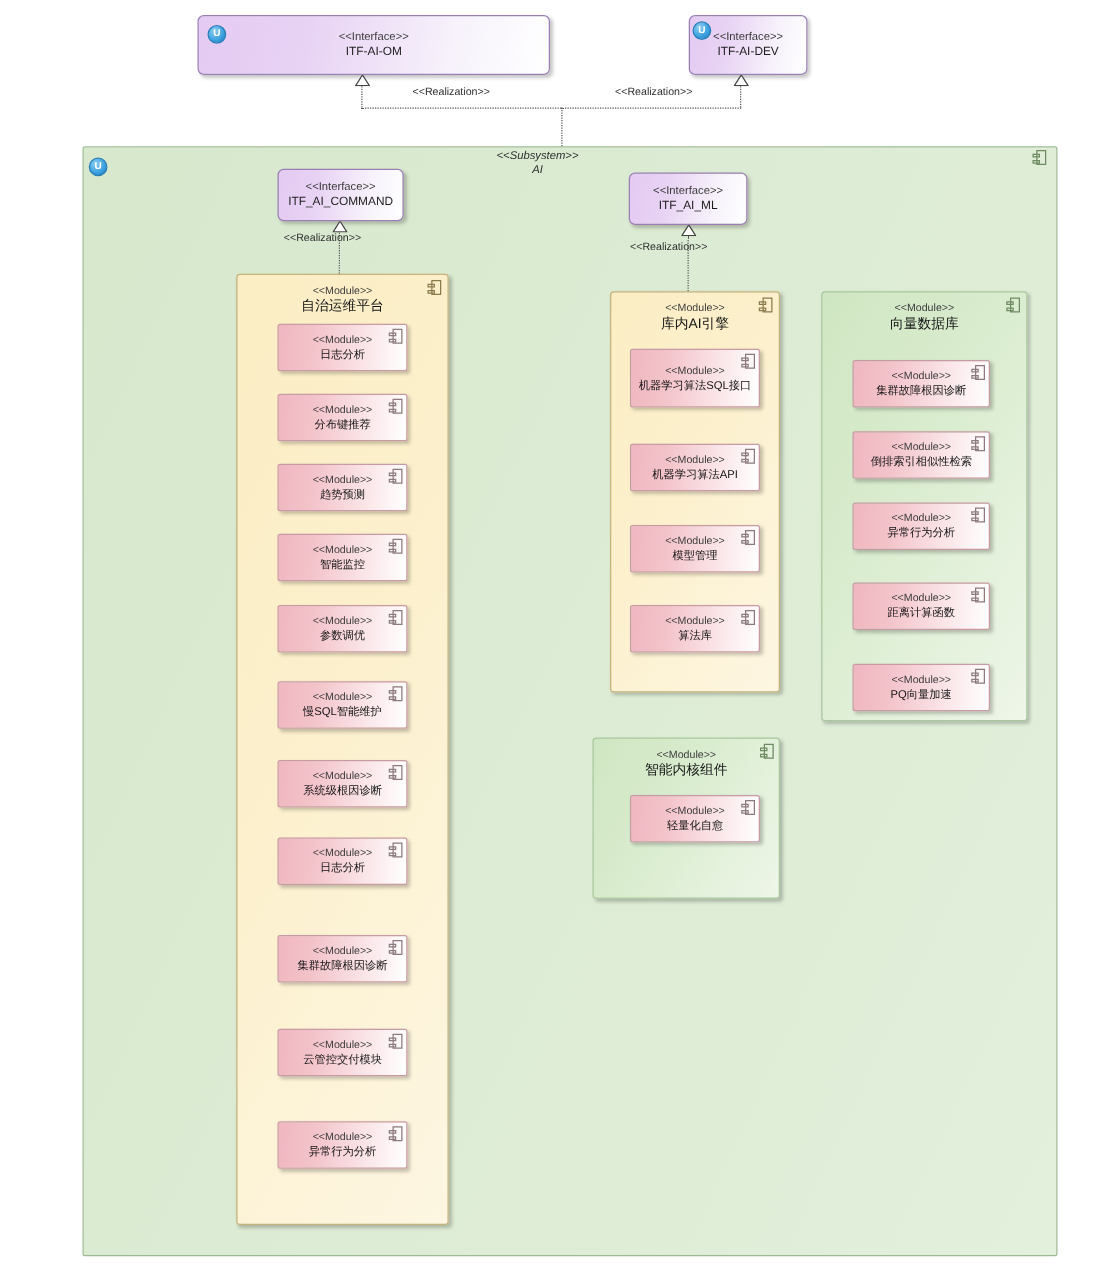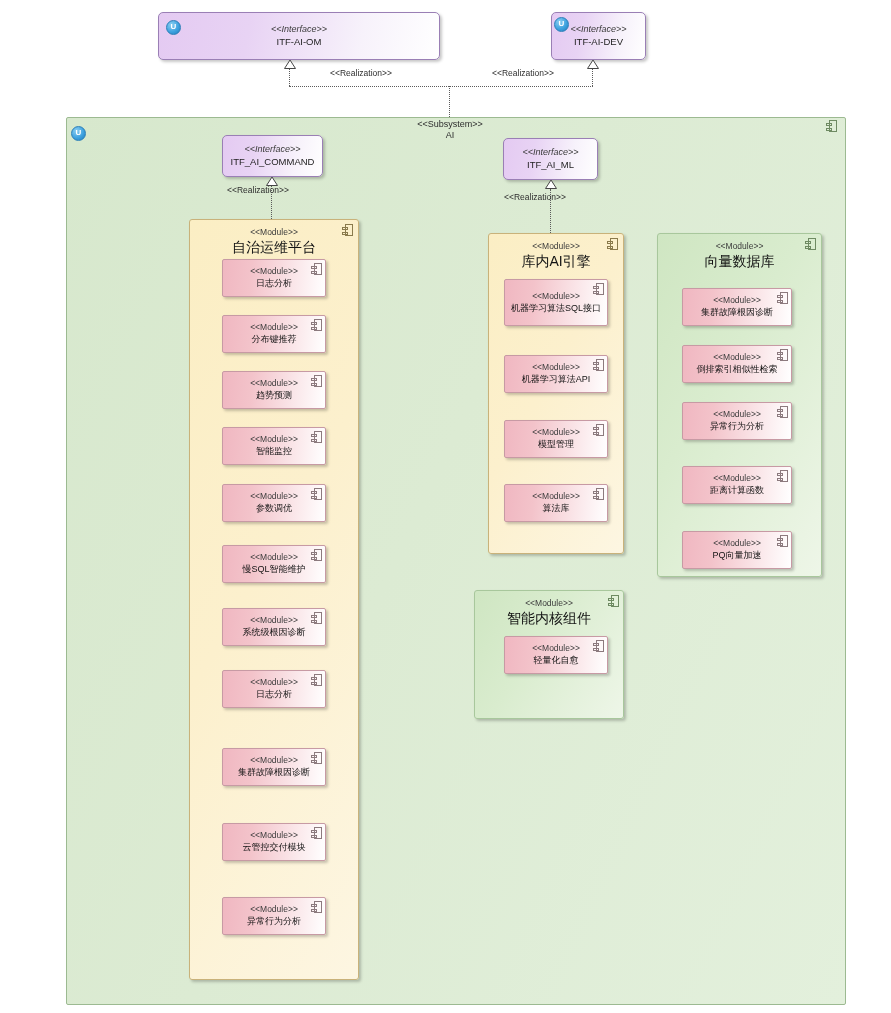--- a/index.html
+++ b/index.html
@@ -14,21 +14,21 @@
   .uml{position:absolute;box-sizing:border-box;border-radius:2px;}
   .shadow{box-shadow:2px 2px 3px rgba(0,0,0,0.22);}
 
   
   .iface{
     border:1px solid #9a7fb5;border-radius:5px;
     background:linear-gradient(100deg,#e4caf2 0%,#e8d3f4 32%,#f7f2fb 72%,#ffffff 100%);
     display:flex;flex-direction:column;align-items:center;justify-content:center;
     line-height:1.25;text-align:center;
   }
-  .iface .stereo{font-size:9px;color:#3a3a3a;font-style:italic;}
+  .iface .stereo{font-size:9px;color:#3a3a3a;}
   .iface .nm{font-size:9.5px;color:#1d1d1d;text-align:right;}
 
   
   .subsys{
     border:1px solid #9cba91;
     background:linear-gradient(115deg,#d7e8cd 0%,#dcebd3 45%,#e3f0dc 100%);
   }
   .subsys-title{
     position:absolute;text-align:center;line-height:1.25;
     font-size:9px;color:#2e2e2e;white-space:nowrap;
@@ -47,21 +47,21 @@
   
   .mod-pink{
     border:1px solid #c79aa4;border-radius:2px;
     background:linear-gradient(95deg,#f0b7c1 0%,#f3c3ca 28%,#fae5e8 68%,#ffffff 100%);
   }
   .mod-label{
     position:absolute;left:0;right:0;text-align:center;line-height:1.3;
     font-size:9px;color:#232323;
   }
   .mod-label .stereo{display:block;font-size:8.5px;color:#3b3b3b;}
-  .mod-label .nm{display:block;font-size:14px;color:#141414;}
+  .mod-label .nm{display:block;font-size:11px;color:#141414;}
 
   .leaf-label{
     position:absolute;left:4px;right:4px;top:50%;transform:translateY(-50%);
     text-align:center;line-height:1.35;
   }
   .leaf-label .stereo{display:block;font-size:8.5px;color:#3b3b3b;}
   .leaf-label .nm{display:block;font-size:9px;color:#141414;}
 
   
   .cicon{position:absolute;width:11px;height:12px;}
@@ -124,21 +124,21 @@
   <div class="conn-label" style="left:330px;top:68px;">&lt;&lt;Realization&gt;&gt;</div>
   <div class="conn-label" style="left:492px;top:68px;">&lt;&lt;Realization&gt;&gt;</div>
 
   <div class="uml subsys" style="left:66px;top:117px;width:780px;height:888px;"></div>
   <div class="umark" style="left:71px;top:126px;">U</div>
   <div class="cicon greenc" style="left:826px;top:120px;">
     <i class="body"></i>
       <i class="t1"></i>
       <i class="t2"></i>
   </div>
-  <div class="subsys-title" style="left:390px;top:119px;width:120px;">
+  <div class="subsys-title" style="left:370px;top:119px;width:120px;font-style:italic;">
     <span>&lt;&lt;Subsystem&gt;&gt;</span><br>
     <span>AI</span>
   </div>
 
   <div class="uml iface shadow" style="left:222px;top:135px;width:101px;height:42px;">
     <div class="stereo">&lt;&lt;Interface&gt;&gt;</div>
     <div class="nm">ITF_AI_COMMAND</div>
   </div>
   <div class="tri-o" style="left:266px;top:177px;">
     <svg width="12" height="9" viewBox="0 0 12 9">

